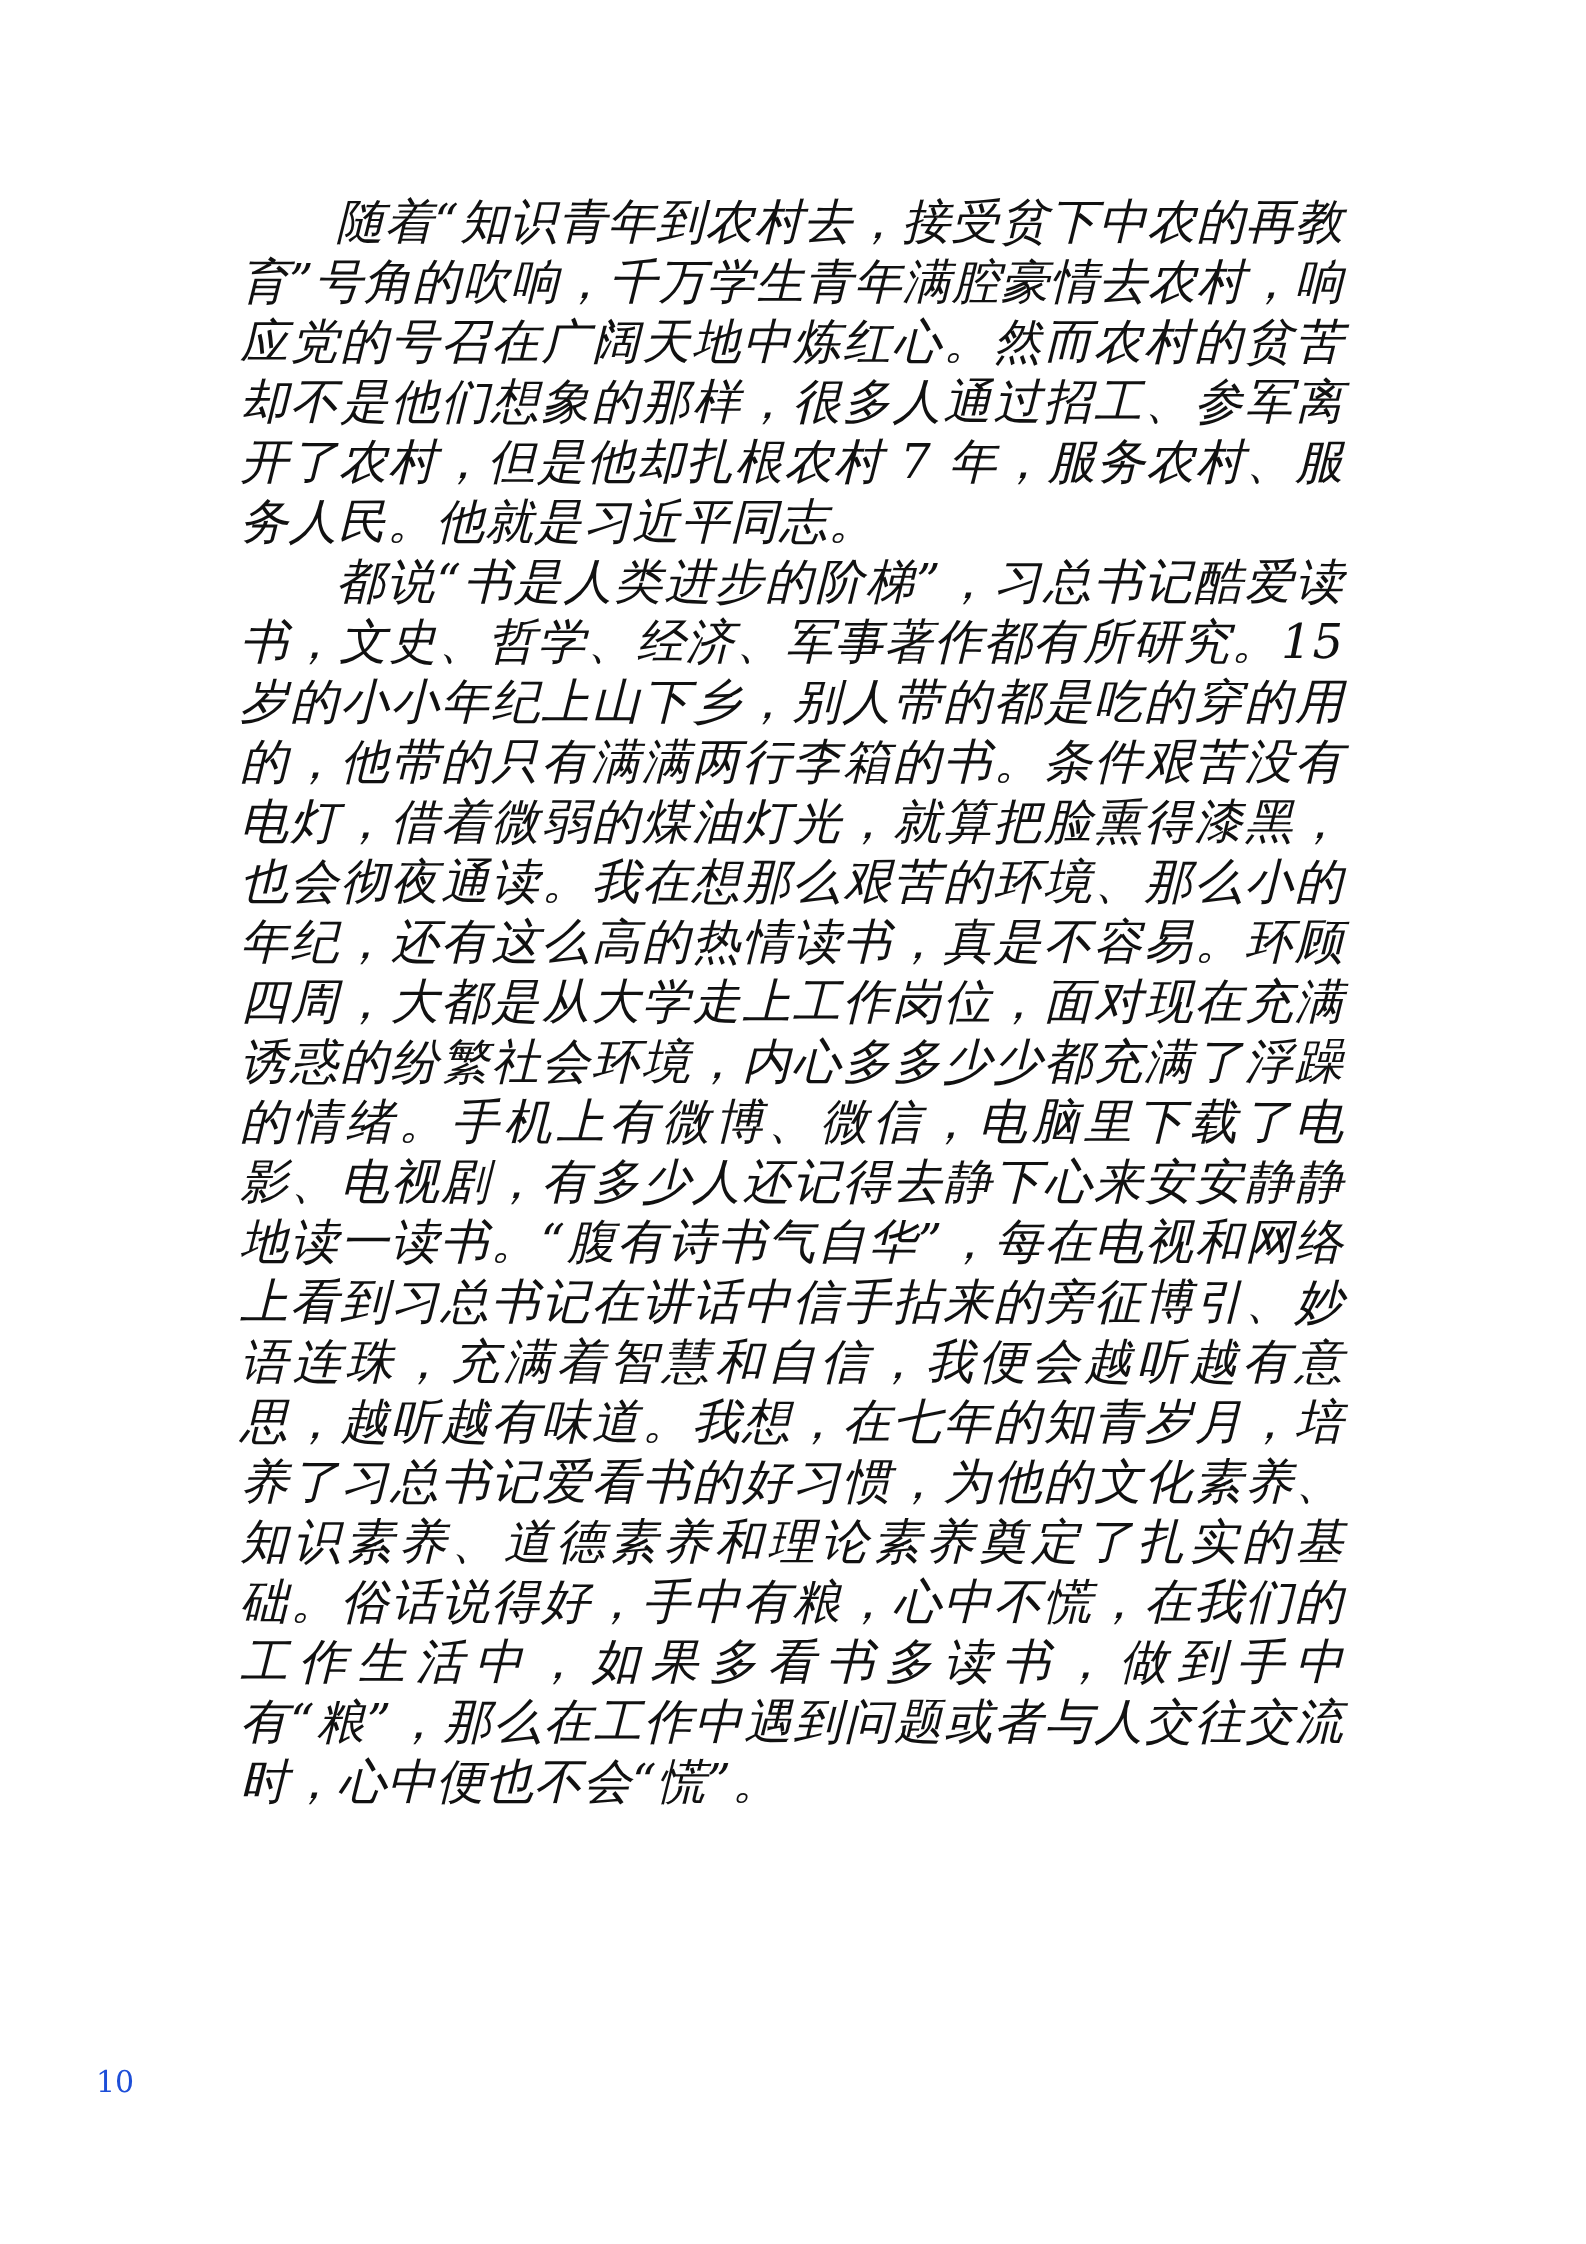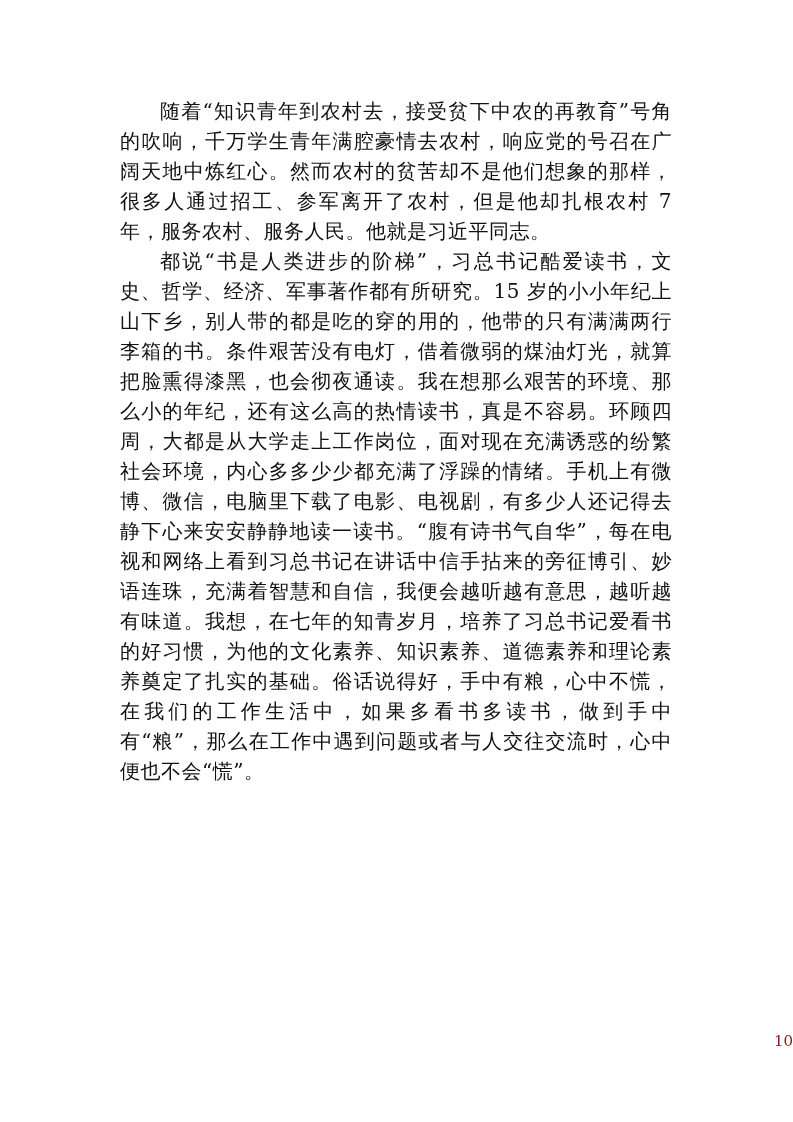--- a/index.html
+++ b/index.html
@@ -21,33 +21,34 @@
     left: 120px;
     top: 96px;
     width: 552px;
   }
   .para {
     margin: 0;
     padding: 0;
     text-indent: 2em;
     text-align: justify;
     text-justify: inter-ideograph;
-    font-size: 20px;
+    font-size: 24px;
     line-height: 30px;
     letter-spacing: 0.5px;
     word-break: break-all;
+    font-style: italic;
   }
   .footer {
     position: absolute;
     left: 0;
     right: 0;
     top: 1032px;
-    text-align: right;
+    text-align: left;
     font-size: 15px;
-    color: #7f1d1d;
+    color: #1d4ed8;
     font-family: "DejaVu Serif", "Liberation Serif", serif;
     margin-left: 48px;
   }
 </style>
 </head>
 <body>
 
 <div class="page">
   <div class="content">
     <p class="para">随着“知识青年到农村去，接受贫下中农的再教育”号角的吹响，千万学生青年满腔豪情去农村，响应党的号召在广阔天地中炼红心。然而农村的贫苦却不是他们想象的那样，很多人通过招工、参军离开了农村，但是他却扎根农村 7 年，服务农村、服务人民。他就是习近平同志。</p>

